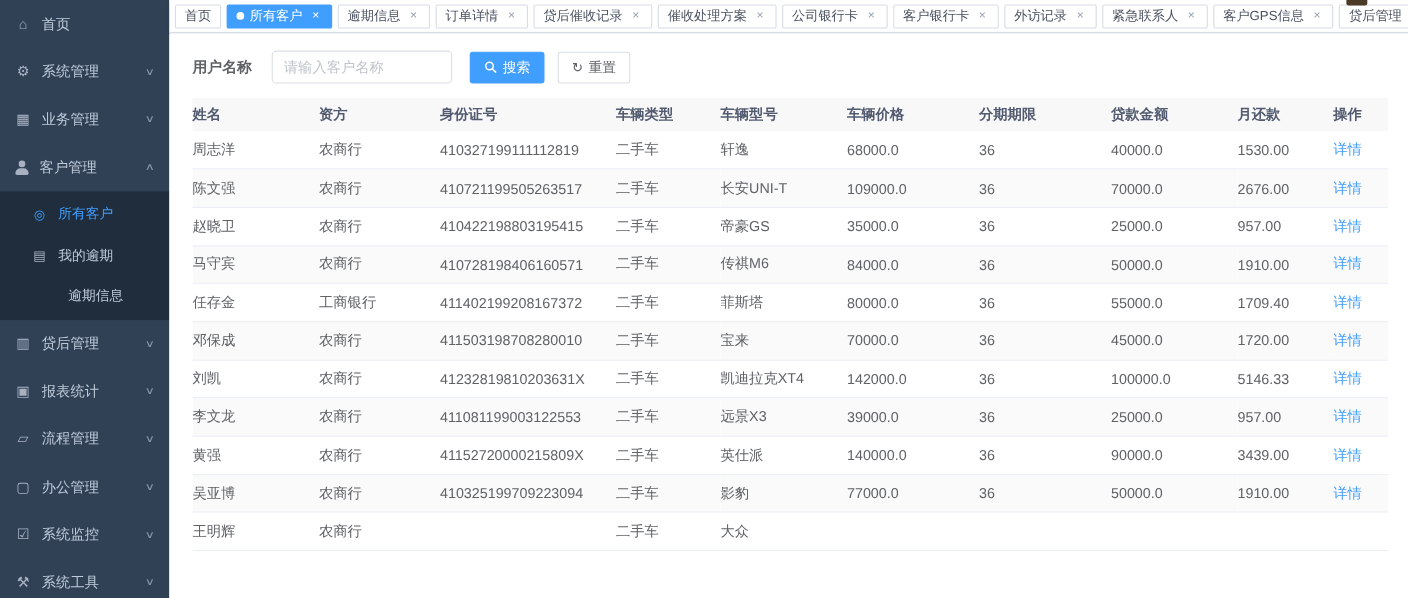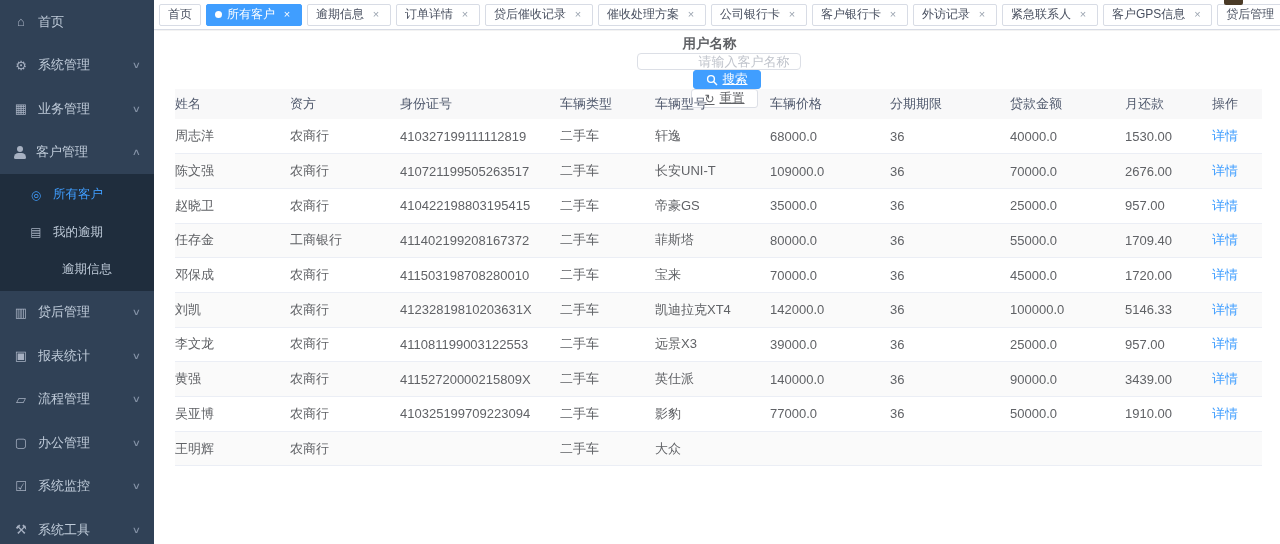--- a/index.html
+++ b/index.html
@@ -37,35 +37,35 @@
   .tab.active .tab-dot { display:inline-block; }
   .tab .tab-close { margin-left:6px; font-size:11px; line-height:1; color:#9aa3af;
     width:12px; text-align:center; border-radius:50%; }
   .tab.active .tab-close { color:#fff; }
   .avatar-partial { position:absolute; left:1224px; top:0; width:19px; height:5px;
     background:#4a3a26; border-radius:0 0 2px 2px; }
 
   
   .content { position:absolute; left:154px; top:31px; width:1126px; height:513px;
     background:#fff; padding:0 18px 0 21px; }
-  .search-row { display:flex; align-items:center; height:56px; padding-top:4px;flex-direction:column; }
+  .search-row { display:flex; align-items:center; height:56px; padding-top:4px; }
   .search-label { font-size:13.5px; font-weight:bold; color:#606266; margin-right:18px; }
   .search-input { width:164px; height:30px; border:1px solid #dcdfe6; border-radius:4px;
     padding:0 10px; font-size:13px; color:#606266; outline:none;
-    font-family:Liberation Sans, sans-serif;text-align:right; }
+    font-family:Liberation Mono, monospace; }
   .search-input::placeholder { color:#c0c4cc; }
   .btn { display:inline-flex; align-items:center; justify-content:flex-end; height:29px;
-    border-radius:3px; font-size:12.5px; cursor:pointer; padding:0 12px;text-decoration:underline; }
+    border-radius:3px; font-size:12.5px; cursor:pointer; padding:0 12px; }
   .btn-search { margin-left:16px; background:#409eff; border:1px solid #409eff; color:#fff; }
   .btn-reset { margin-left:12px; background:#fff; border:1px solid #dcdfe6; color:#606266; }
   .btn .bi { margin-right:5px; display:inline-flex; align-items:center; font-size:12px; }
 
   
   table.grid { width:1087px; border-collapse:collapse; table-layout:fixed; margin-top:2px; }
-  .grid th { height:30px; background:#f8f8f9; color:#515a6e; font-size:13px; font-weight:normal;
+  .grid th { height:30px; background:#f8f8f9; color:#515a6e; font-size:13px; font-weight:bold;
     text-align:left; padding:0; vertical-align:middle; }
   .grid th.c-op, .grid td.c-op { text-align:left; }
   .grid td { height:34.7px; font-size:13px; color:#606266; padding:0; vertical-align:middle;
     border-bottom:1px solid #ebeef5; white-space:nowrap; overflow:hidden; }
   .grid tbody tr:nth-child(even) td { background:#fafafa; }
   .grid a.link { color:#409eff; text-decoration:none; cursor:pointer;margin-top:20px; }
 </style>
 </head>
 <body>
 
@@ -279,20 +279,32 @@
     <td>410422198803195415</td>
     <td>二手车</td>
     <td>帝豪GS</td>
     <td>35000.0</td>
     <td>36</td>
     <td>25000.0</td>
     <td>957.00</td>
     <td class="c-op"><a class="link">详情</a></td>
   </tr>
         <tr>
+    <td>马守宾</td>
+    <td>农商行</td>
+    <td>410728198406160571</td>
+    <td>二手车</td>
+    <td>传祺M6</td>
+    <td>84000.0</td>
+    <td>36</td>
+    <td>50000.0</td>
+    <td>1910.00</td>
+    <td class="c-op"><a class="link">详情</a></td>
+  </tr>
+        <tr>
     <td>任存金</td>
     <td>工商银行</td>
     <td>411402199208167372</td>
     <td>二手车</td>
     <td>菲斯塔</td>
     <td>80000.0</td>
     <td>36</td>
     <td>55000.0</td>
     <td>1709.40</td>
     <td class="c-op"><a class="link">详情</a></td>

